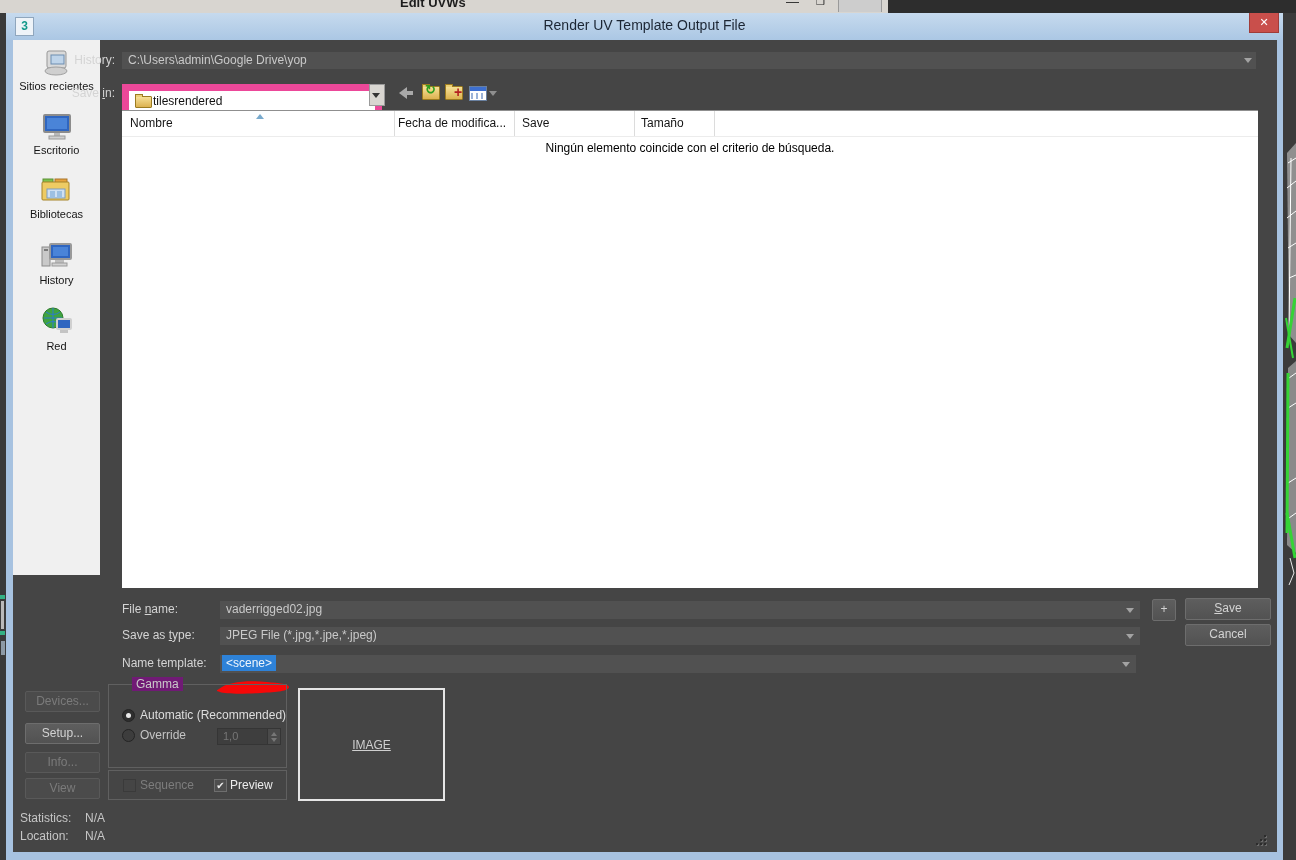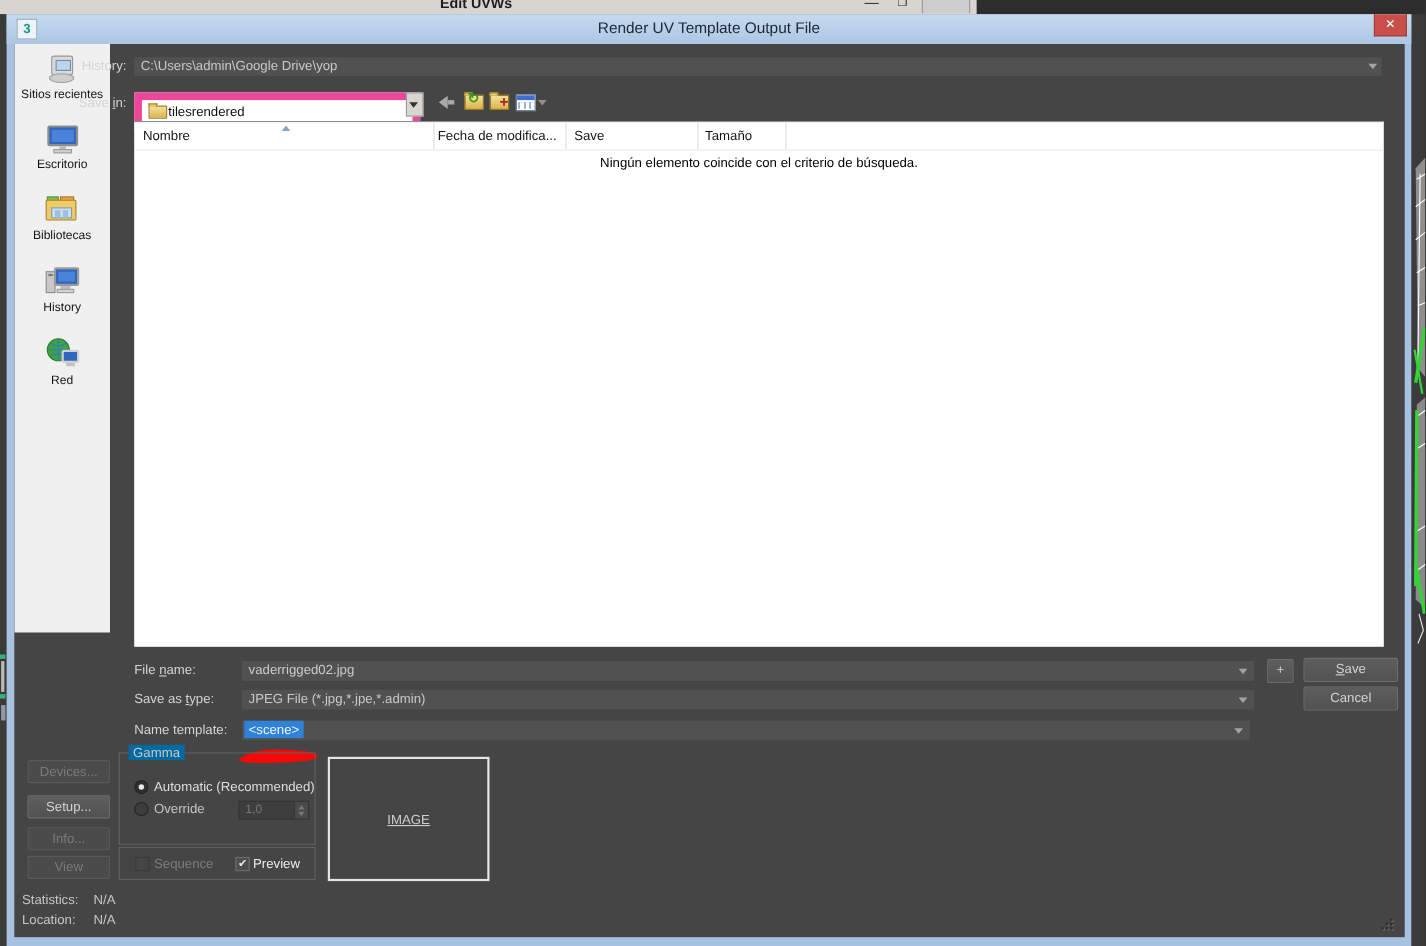--- a/index.html
+++ b/index.html
@@ -57,21 +57,21 @@
   
   #filelist{left:109px;top:70px;width:1136px;height:477px;background:#fff;border-top:1px solid #8f8f8f;}
   #list-header{position:absolute;left:0;top:0;width:100%;height:25px;border-bottom:1px solid #ececec;}
   .colsep{position:absolute;top:0;width:1px;height:25px;background:#dcdcdc;}
   .colhead{position:absolute;top:5px;font-size:12px;color:#141414;white-space:nowrap;}
   #sort-caret{left:134px;top:3px;width:0;height:0;border-left:4px solid transparent;border-right:4px solid transparent;border-bottom:5px solid #79aacd;}
   #empty-msg{left:0;top:30px;width:100%;text-align:center;font-size:12px;color:#000;}
 
   
   .groupbox{border:1px solid #606060;box-sizing:border-box;}
-  .legend{position:absolute;left:8px;top:-8px;background:#0369a1;padding:0 4px;font-size:12px;color:#cacaca;}
+  .legend{position:absolute;left:23px;top:-8px;background:#701a75;padding:0 4px;font-size:12px;color:#cacaca;}
   .radio{width:11px;height:11px;border-radius:50%;background:#2f2f2f;border:1px solid #242424;}
   .radio.on::after{content:"";position:absolute;left:3px;top:3px;width:5px;height:5px;border-radius:50%;background:#e9e9e9;}
   .radio.dim{background:#3d3d3d;}
   .checkbox{width:11px;height:11px;background:#4e4e4e;border:1px solid #6e6e6e;font-size:10px;line-height:11px;color:#ececec;text-align:center;}
   .checkbox.dim{background:#454545;border-color:#3a3a3a;}
   #spinner{background:#3e3e3e;border:1px solid #353535;color:#767676;font-size:11px;line-height:15px;padding-left:5px;box-sizing:border-box;margin-left:23px;}
   #spin-btns{position:absolute;right:0;top:0;width:12px;height:15px;background:#4a4a4a;border-left:1px solid #353535;}
   .spin-up{position:absolute;left:3px;top:3px;width:0;height:0;border-left:3px solid transparent;border-right:3px solid transparent;border-bottom:4px solid #777;}
   .spin-dn{position:absolute;left:3px;top:9px;width:0;height:0;border-left:3px solid transparent;border-right:3px solid transparent;border-top:4px solid #777;}
 
@@ -234,21 +234,21 @@
       <div class="abs txt" style="left:109px;top:562px;"><span>File </span><span class="u">n</span><span>ame:</span></div>
       <div class="abs dfield" style="left:207px;top:561px;width:908px;height:18px;">
         <span>vaderrigged02.jpg</span>
         <div class="caret" style="position:absolute;right:6px;top:7px;"></div>
       </div>
       <div class="abs btn" style="left:1139px;top:559px;width:22px;height:20px;">+</div>
       <div class="abs btn" style="left:1172px;top:558px;width:84px;height:20px;"><span class="u">S</span><span>ave</span></div>
 
       <div class="abs txt" style="left:109px;top:588px;"><span>Save as </span><span class="u">t</span><span>ype:</span></div>
       <div class="abs dfield" style="left:207px;top:587px;width:908px;height:18px;">
-        <span>JPEG File (*.jpg,*.jpe,*.admin)</span>
+        <span>JPEG File (*.jpg,*.jpe,*.jpeg)</span>
         <div class="caret" style="position:absolute;right:6px;top:7px;"></div>
       </div>
       <div class="abs btn" style="left:1172px;top:584px;width:84px;height:20px;">Cancel</div>
 
       <div class="abs txt" style="left:109px;top:616px;">Name template:</div>
       <div class="abs dfield" style="left:207px;top:615px;width:908px;height:18px;padding:0 6px 0 2px;">
         <span class="sel">&lt;scene&gt;</span>
         <div class="caret" style="position:absolute;right:6px;top:7px;"></div>
       </div>
 

